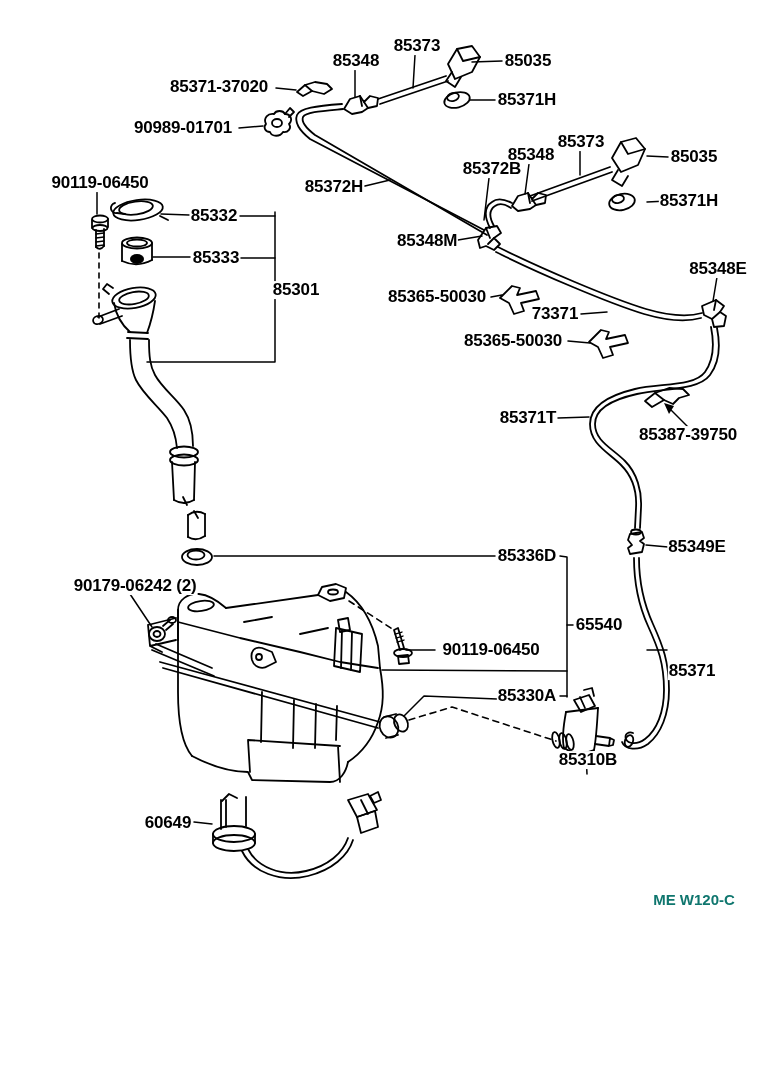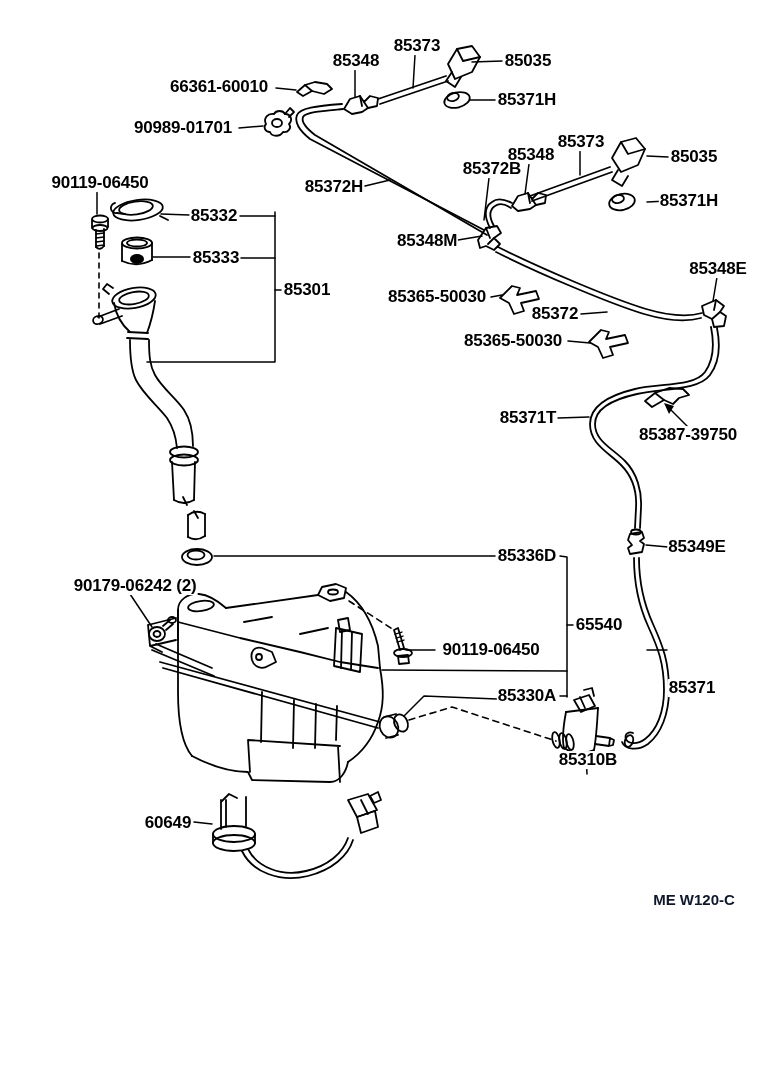--- a/index.html
+++ b/index.html
@@ -8,21 +8,21 @@
     font-family:"Liberation Sans",sans-serif;overflow:hidden;margin:0 auto;
   }
   .art{position:absolute;left:0;top:0;}
   .lbl{
     position:absolute;transform:translate(-50%,-50%);
     font-weight:bold;font-size:17px;letter-spacing:-0.2px;color:#000;
     white-space:nowrap;background:#fff;padding:0 1px;line-height:1.05;
   }
   .code{
     position:absolute;transform:translate(-50%,-50%);
-    font-weight:bold;font-size:15px;color:#0f172a;white-space:nowrap;
+    font-weight:bold;font-size:15px;color:#0f766e;white-space:nowrap;
   }
 </style>
 </head>
 <body>
 
 <div class="stage">
 
 <svg class="art" width="768" height="1066" viewBox="0 0 768 1066" fill="none" stroke="#000" stroke-width="1.8" stroke-linecap="round" stroke-linejoin="round">
 
   <g>
@@ -261,45 +261,45 @@
     <path d="M560,556 L567,557 L567,697"></path>
     <path d="M567,625 L573,625"></path>
     <path d="M560,696 L567,696"></path>
     <path d="M382,670 L567,671"></path>
   </g>
 </svg>
 
 <div class="lbl" style="left:417px;top:46px">85373</div>
 <div class="lbl" style="left:356px;top:61px">85348</div>
 <div class="lbl" style="left:528px;top:61px">85035</div>
-<div class="lbl" style="left:219px;top:87px">66361-60010</div>
+<div class="lbl" style="left:219px;top:87px">85371-37020</div>
 <div class="lbl" style="left:527px;top:100px">85371H</div>
 <div class="lbl" style="left:183px;top:128px">90989-01701</div>
 <div class="lbl" style="left:581px;top:142px">85373</div>
 <div class="lbl" style="left:531px;top:155px">85348</div>
 <div class="lbl" style="left:492px;top:169px">85372B</div>
 <div class="lbl" style="left:694px;top:157px">85035</div>
 <div class="lbl" style="left:100px;top:183px">90119-06450</div>
 <div class="lbl" style="left:334px;top:187px">85372H</div>
 <div class="lbl" style="left:689px;top:201px">85371H</div>
 <div class="lbl" style="left:214px;top:216px">85332</div>
 <div class="lbl" style="left:427px;top:241px">85348M</div>
 <div class="lbl" style="left:216px;top:258px">85333</div>
 <div class="lbl" style="left:718px;top:269px">85348E</div>
-<div class="lbl" style="left:307px;top:290px">85301</div>
+<div class="lbl" style="left:296px;top:290px">85301</div>
 <div class="lbl" style="left:437px;top:297px">85365-50030</div>
-<div class="lbl" style="left:555px;top:314px">85372</div>
+<div class="lbl" style="left:555px;top:314px">73371</div>
 <div class="lbl" style="left:513px;top:341px">85365-50030</div>
 <div class="lbl" style="left:528px;top:418px">85371T</div>
 <div class="lbl" style="left:688px;top:435px">85387-39750</div>
 <div class="lbl" style="left:697px;top:547px">85349E</div>
 <div class="lbl" style="left:527px;top:556px">85336D</div>
 <div class="lbl" style="left:135px;top:586px">90179-06242 (2)</div>
 <div class="lbl" style="left:599px;top:625px">65540</div>
 <div class="lbl" style="left:491px;top:650px">90119-06450</div>
-<div class="lbl" style="left:692px;top:688px">85371</div>
+<div class="lbl" style="left:692px;top:671px">85371</div>
 <div class="lbl" style="left:527px;top:696px">85330A</div>
 <div class="lbl" style="left:588px;top:760px">85310B</div>
 <div class="lbl" style="left:168px;top:823px">60649</div>
 
 <div class="code" style="left:694px;top:899px">ME W120-C</div>
 
 </div>
 
 </body></html>

